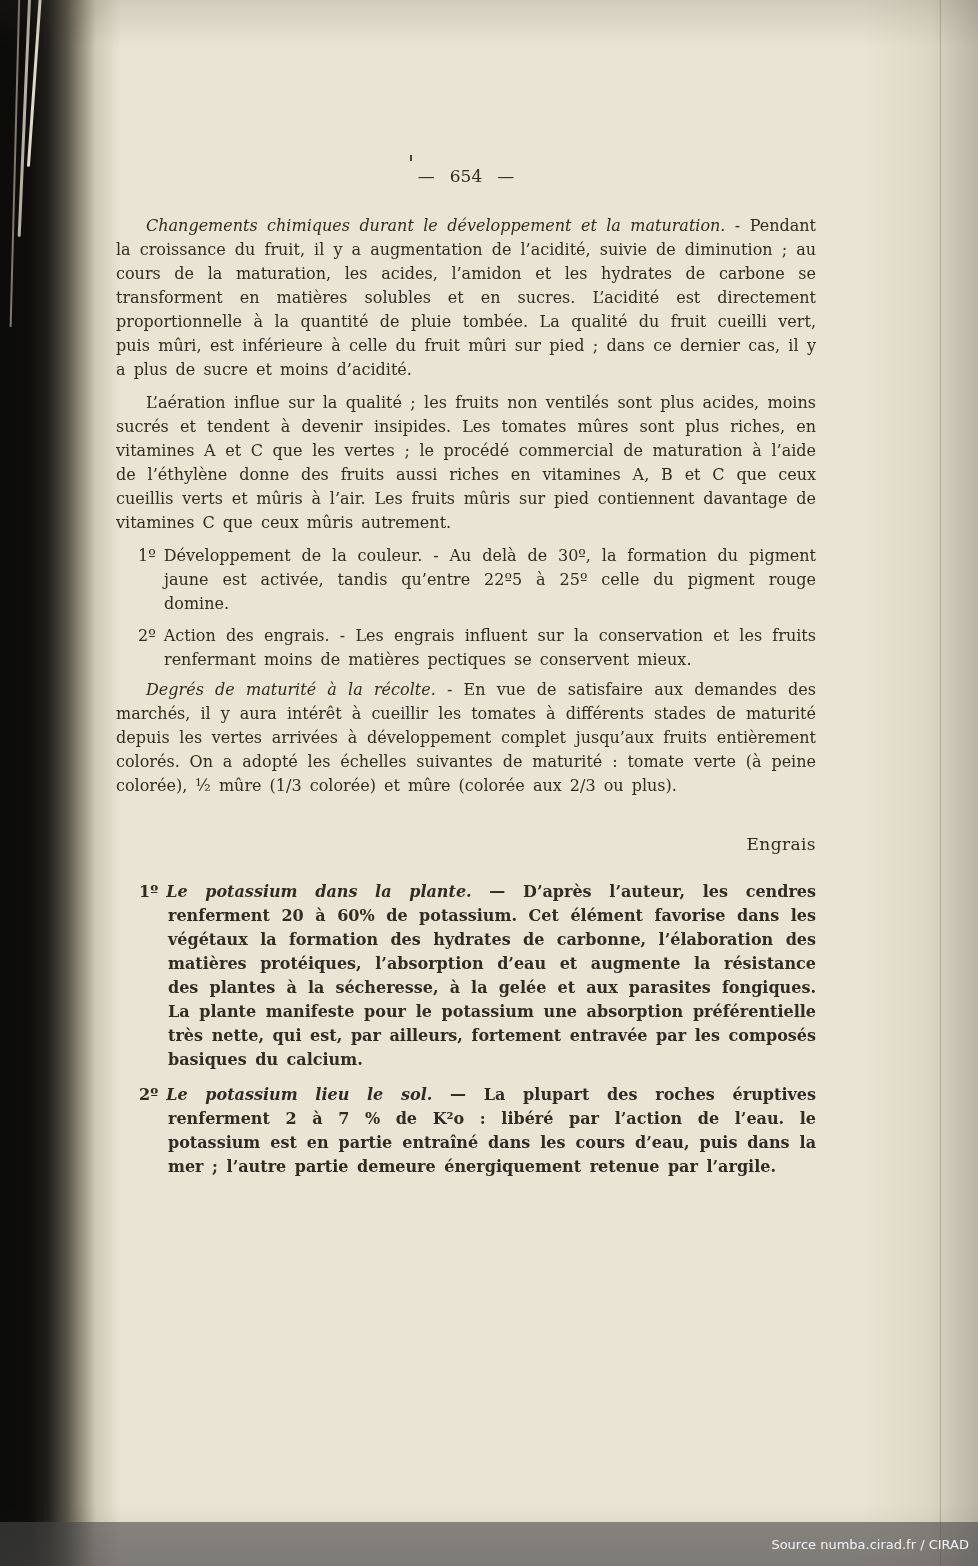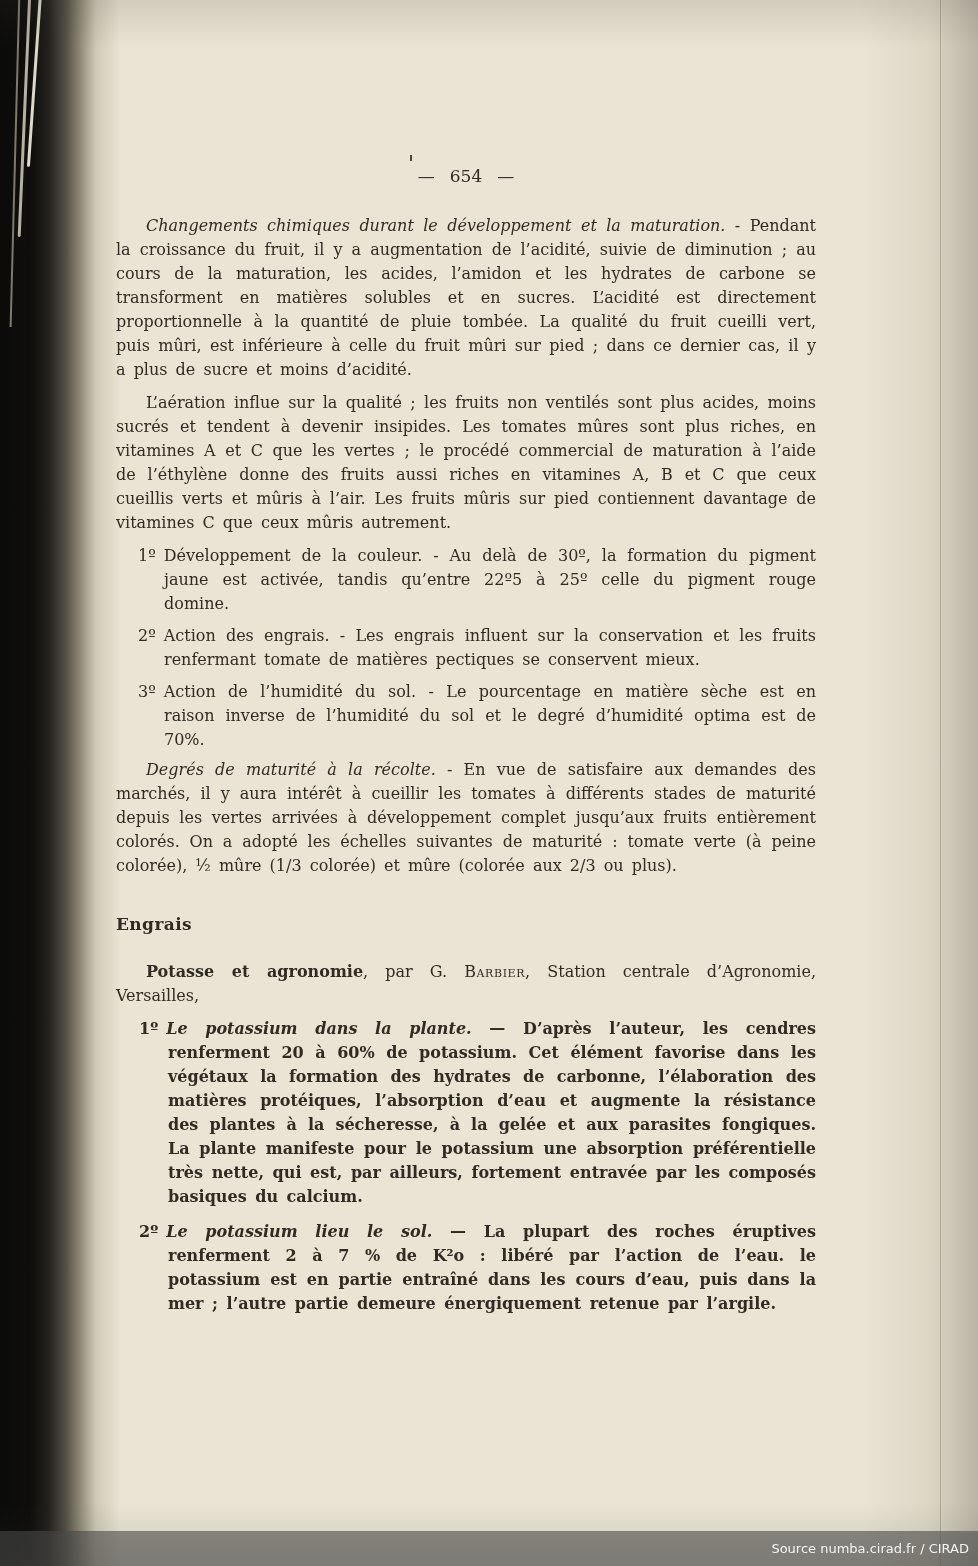--- a/index.html
+++ b/index.html
@@ -21,25 +21,25 @@
   .pn-tick{position:absolute;left:calc(50% - 56px);top:-9px;width:2px;height:6px;background:#4a463e;}
 
   p.para{margin:6px 0 9px;text-align:justify;text-indent:30px;word-spacing:3px;}
   .lead-i{font-style:italic;}
   b.lead-b{font-weight:bold;}
   .subheading{margin:16px 0 12px;text-indent:30px;font-style:italic;word-spacing:2px;}
   .list{margin:0 0 4px;}
   .list-item{margin:8px 0 6px;padding-left:48px;text-indent:-26px;text-align:justify;word-spacing:3px;}
   .marker{margin-right:8px;}
   .para-degres{margin-top:17px;}
-  .section-heading{margin:34px 0 24px;text-align:left;font-weight:bold;font-size:17px;letter-spacing:0.4px;}
+  .section-heading{margin:34px 0 24px;text-align:right;font-weight:normal;font-size:17px;letter-spacing:0.4px;}
   .smallcaps{font-variant:small-caps;letter-spacing:0.6px;}
   .list2 .list-item{margin-bottom:11px;padding-left:52px;text-indent:-29px;font-weight:bold;}
 
-  .watermark-bar{position:absolute;left:0;right:0;bottom:0;height:35px;background:rgba(72,72,72,0.60);
+  .watermark-bar{position:absolute;left:0;right:0;bottom:0;height:44px;background:rgba(72,72,72,0.60);
     display:flex;align-items:center;justify-content:flex-end;padding:0 9px;box-sizing:border-box;
     font-family:"DejaVu Sans","Liberation Sans",sans-serif;font-size:13px;color:#f4f4f4;}
 </style>
 </head>
 <body>
 
 <div class="scan">
   <div class="binding"></div>
   <div class="edge1"></div>
   <div class="edge2"></div>
@@ -56,29 +56,27 @@
       <span>—</span>
     </div>
 
     <p class="para"><i class="lead-i">Changements chimiques durant le développement et la maturation.</i><span> - Pendant la croissance du fruit, il y a augmentation de l’acidité, suivie de diminution ; au cours de la maturation, les acides, l’amidon et les hydrates de carbone se transforment en matières solubles et en sucres. L’acidité est directement proportionnelle à la quantité de pluie tombée. La qualité du fruit cueilli vert, puis mûri, est inférieure à celle du fruit mûri sur pied ; dans ce dernier cas, il y a plus de sucre et moins d’acidité.</span></p>
 
     <p class="para"><span>L’aération influe sur la qualité ; les fruits non ventilés sont plus acides, moins sucrés et tendent à devenir insipides. Les tomates mûres sont plus riches, en vitamines A et C que les vertes ; le procédé commercial de maturation à l’aide de l’éthylène donne des fruits aussi riches en vitamines A, B et C que ceux cueillis verts et mûris à l’air. Les fruits mûris sur pied contiennent davantage de vitamines C que ceux mûris autrement.</span></p>
 
 
     <div class="list">
       <div class="list-item"><span class="marker">1º</span><span>Développement de la couleur. - Au delà de 30º, la formation du pigment jaune est activée, tandis qu’entre 22º5 à 25º celle du pigment rouge domine.</span></div>
-      <div class="list-item"><span class="marker">2º</span><span>Action des engrais. - Les engrais influent sur la conservation et les fruits renfermant tomate de matières pectiques se conservent mieux.</span></div>
-      <div class="list-item"><span class="marker">3º</span><span>Action de l’humidité du sol. - Le pourcentage en matière sèche est en raison inverse de l’humidité du sol et le degré d’humidité optima est de 70%.</span></div>
+      <div class="list-item"><span class="marker">2º</span><span>Action des engrais. - Les engrais influent sur la conservation et les fruits renfermant moins de matières pectiques se conservent mieux.</span></div>
     </div>
 
     <p class="para para-degres"><i class="lead-i">Degrés de maturité à la récolte.</i><span> - En vue de satisfaire aux demandes des marchés, il y aura intérêt à cueillir les tomates à différents stades de maturité depuis les vertes arrivées à développement complet jusqu’aux fruits entièrement colorés. On a adopté les échelles suivantes de maturité : tomate verte (à peine colorée), ½ mûre (1/3 colorée) et mûre (colorée aux 2/3 ou plus).</span></p>
 
     <div class="section-heading">Engrais</div>
 
-    <p class="para"><b class="lead-b">Potasse et agronomie</b><span>, par G. </span><span class="smallcaps">Barbier</span><span>, Station centrale d’Agronomie, Versailles,</span></p>
 
     <div class="list list2">
       <div class="list-item"><span class="marker">1º</span><i class="lead-i">Le potassium dans la plante.</i><span> — D’après l’auteur, les cendres renferment 20 à 60% de potassium. Cet élément favorise dans les végétaux la formation des hydrates de carbonne, l’élaboration des matières protéiques, l’absorption d’eau et augmente la résistance des plantes à la sécheresse, à la gelée et aux parasites fongiques. La plante manifeste pour le potassium une absorption préférentielle très nette, qui est, par ailleurs, fortement entravée par les composés basiques du calcium.</span></div>
       <div class="list-item"><span class="marker">2º</span><i class="lead-i">Le potassium lieu le sol.</i><span> — La plupart des roches éruptives renferment 2 à 7 % de K²o : libéré par l’action de l’eau. le potassium est en partie entraîné dans les cours d’eau, puis dans la mer ; l’autre partie demeure énergiquement retenue par l’argile.</span></div>
     </div>
 
   </div>
 
   <div class="watermark-bar">
     <span>Source numba.cirad.fr / CIRAD</span>

